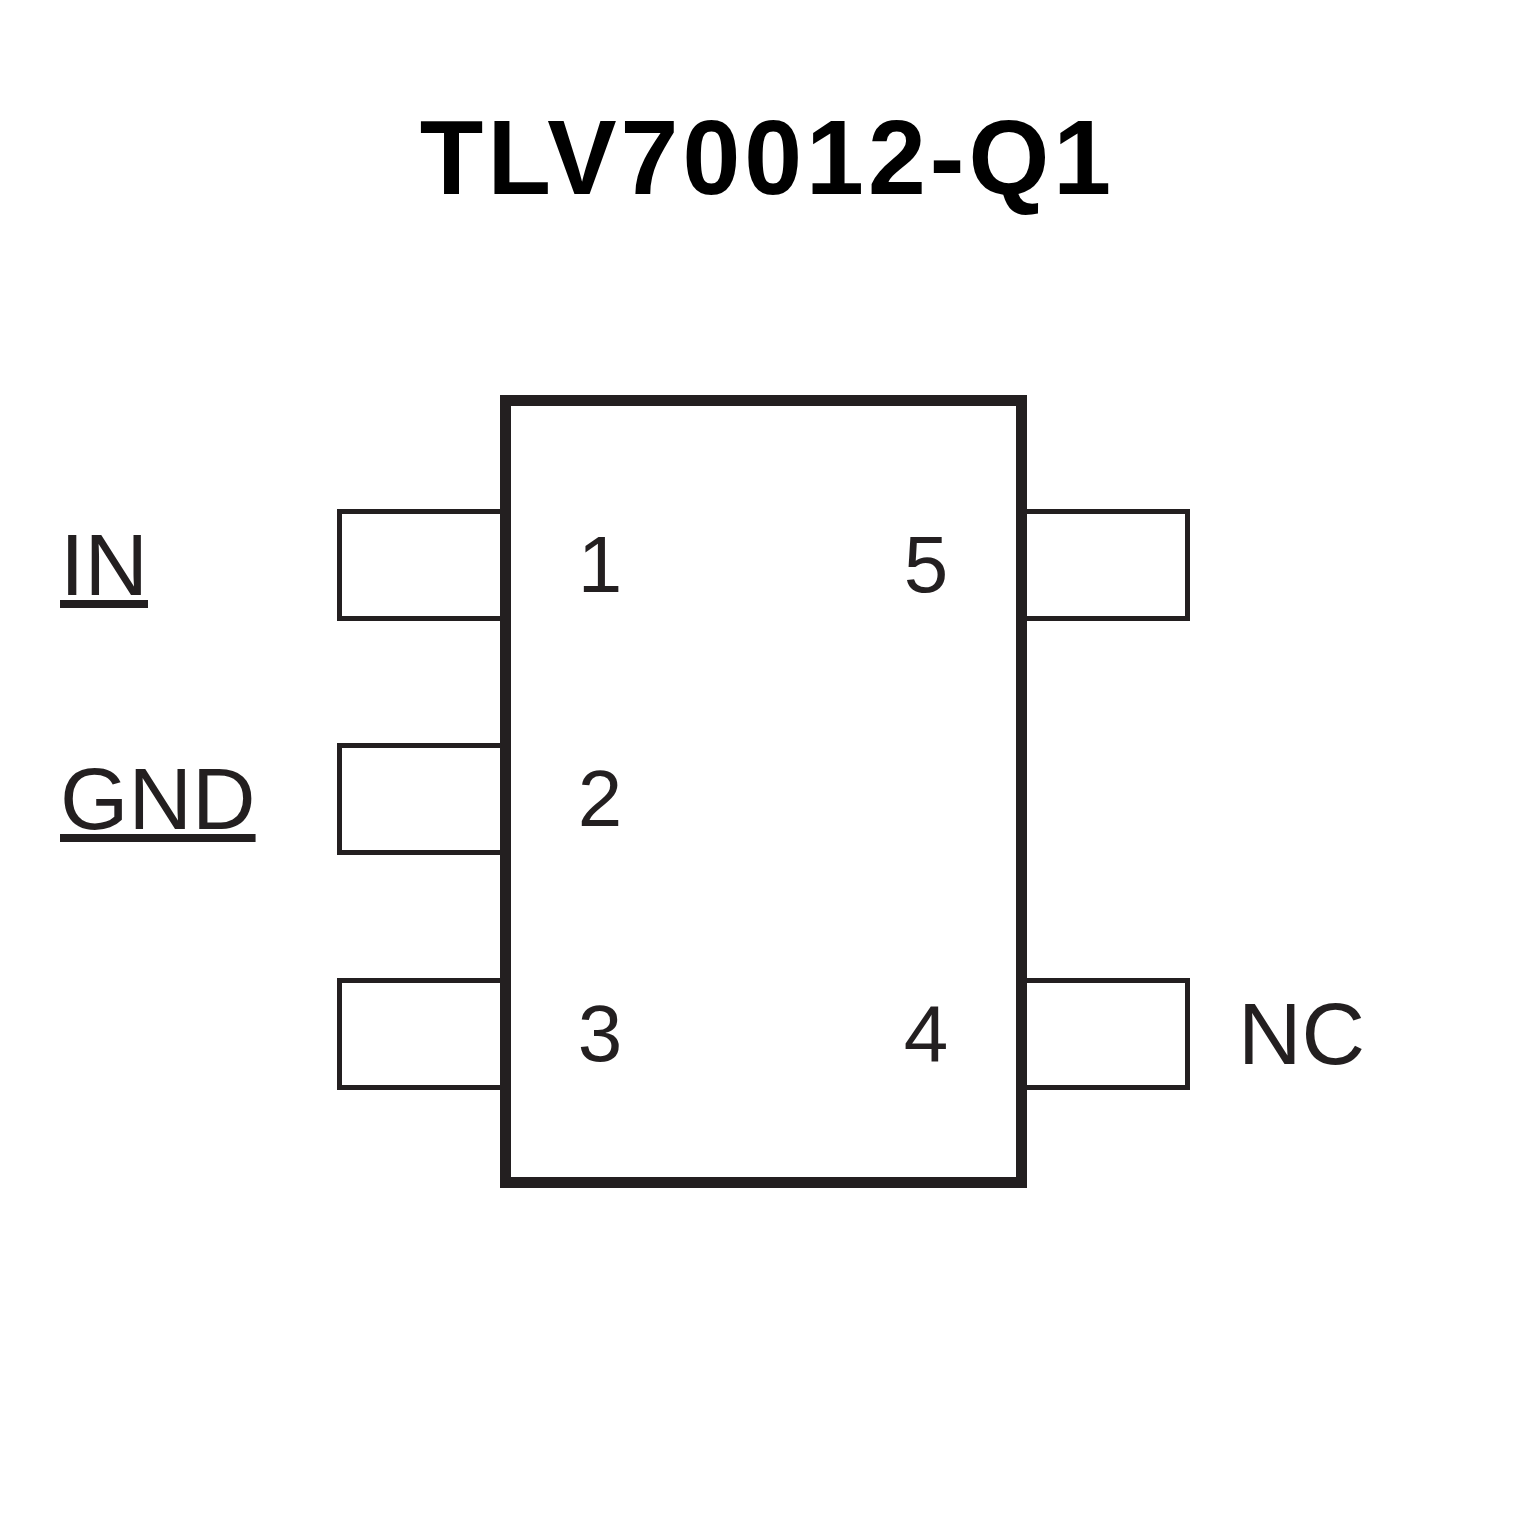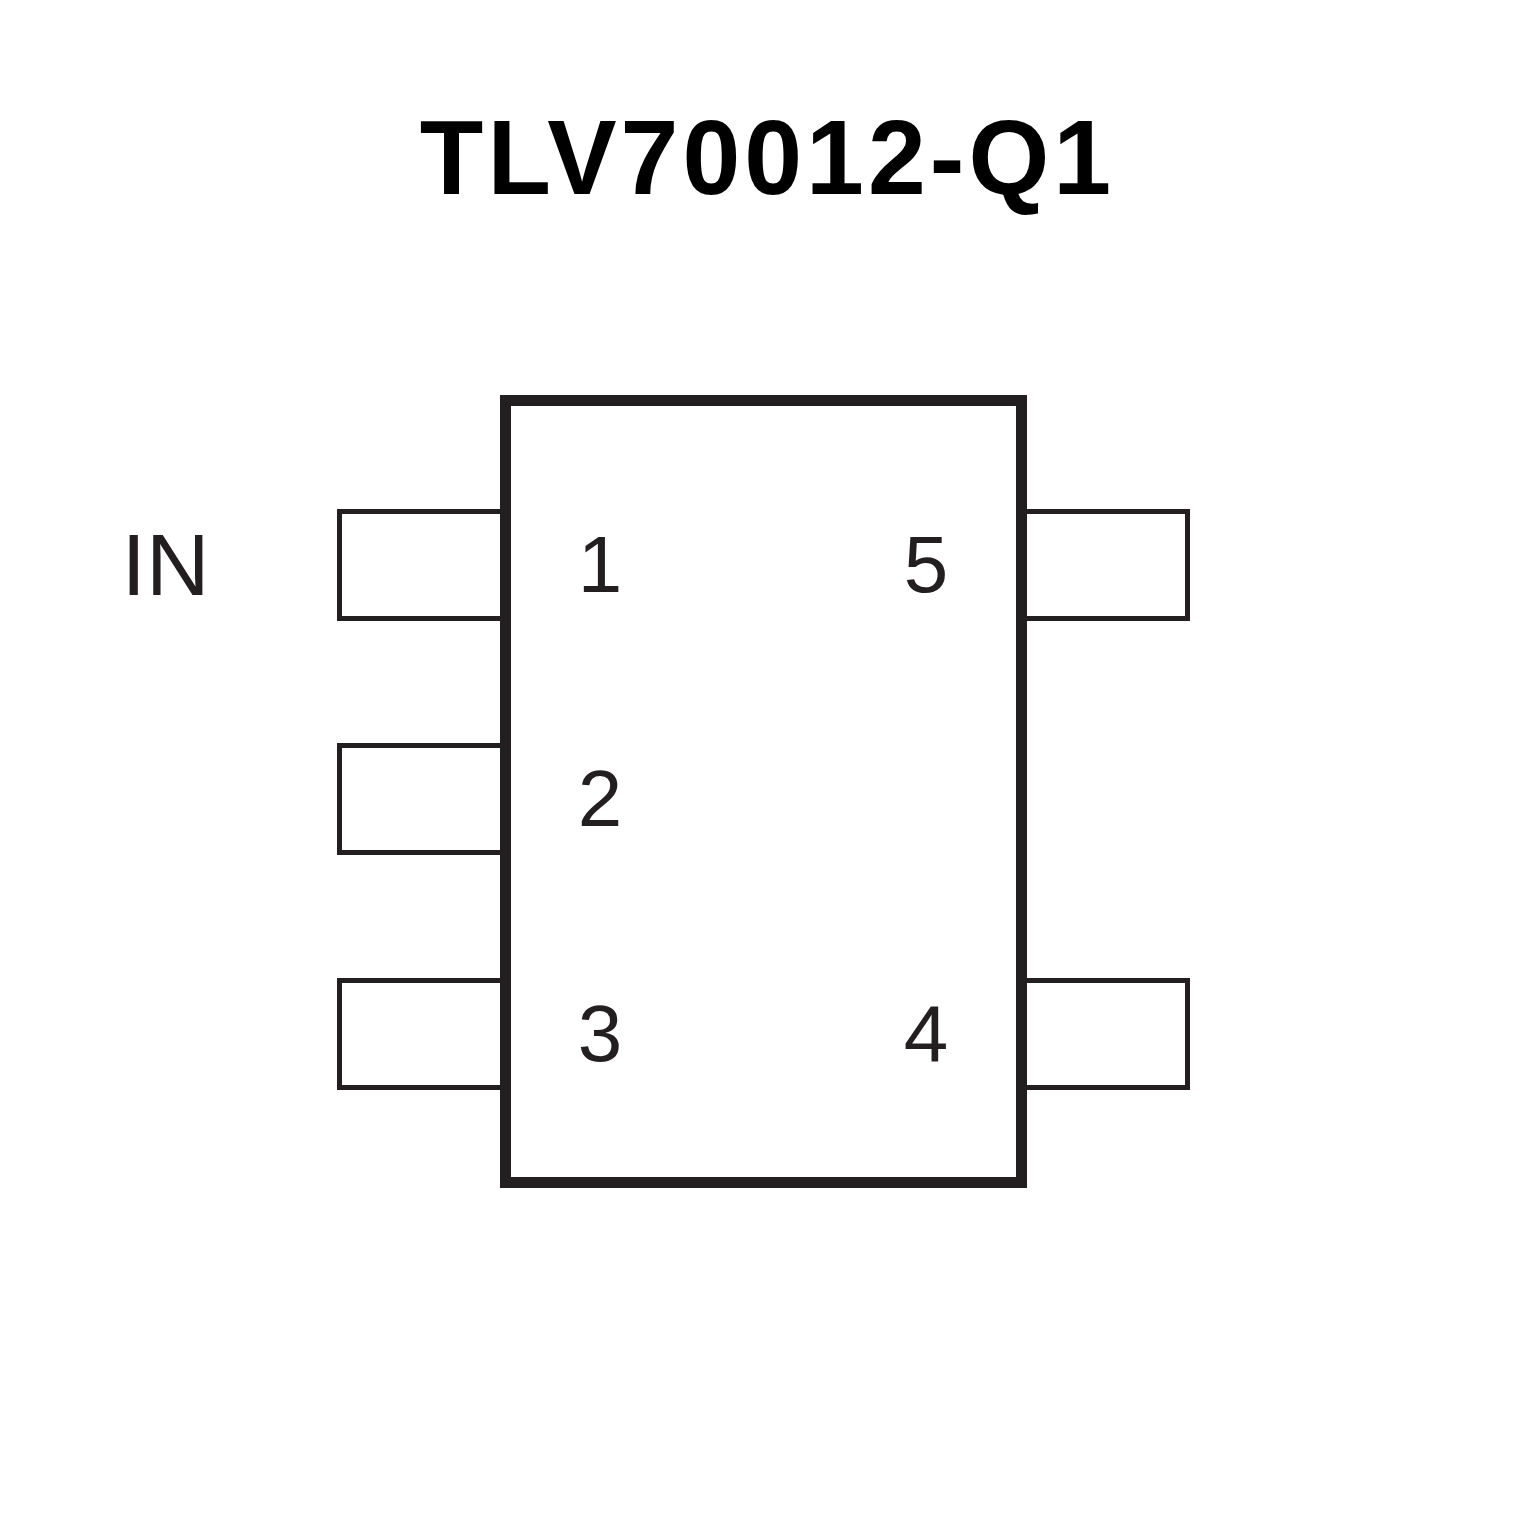--- a/index.html
+++ b/index.html
@@ -64,23 +64,24 @@
   .pin-number.colR { left: 856px; }
   .pin-label {
     position: absolute;
     height: 112px;
     line-height: 112px;
     font-size: 88px;
     color: var(--line, #231f20);
     white-space: nowrap;
   }
   .pin-label.left {
-    left: 47px;
+    left: 60px;
     width: 237px;
-    text-align: center;
+    text-align: left;
+    text-decoration: underline;
   }
   .pin-label.right {
     left: 1238px;
     width: 280px;
     text-align: left;
   }
 </style>
 </head>
 <body>
 
@@ -97,14 +98,16 @@
   <div class="pin-box right row1"></div>
   <div class="pin-box right row3"></div>
 
   <div class="pin-number colL row1">1</div>
   <div class="pin-number colL row2">2</div>
   <div class="pin-number colL row3">3</div>
   <div class="pin-number colR row1">5</div>
   <div class="pin-number colR row3">4</div>
 
   <div class="pin-label left row1">IN</div>
+  <div class="pin-label left row2">GND</div>
+  <div class="pin-label right row3">NC</div>
 
 </div>
 
 </body></html>

